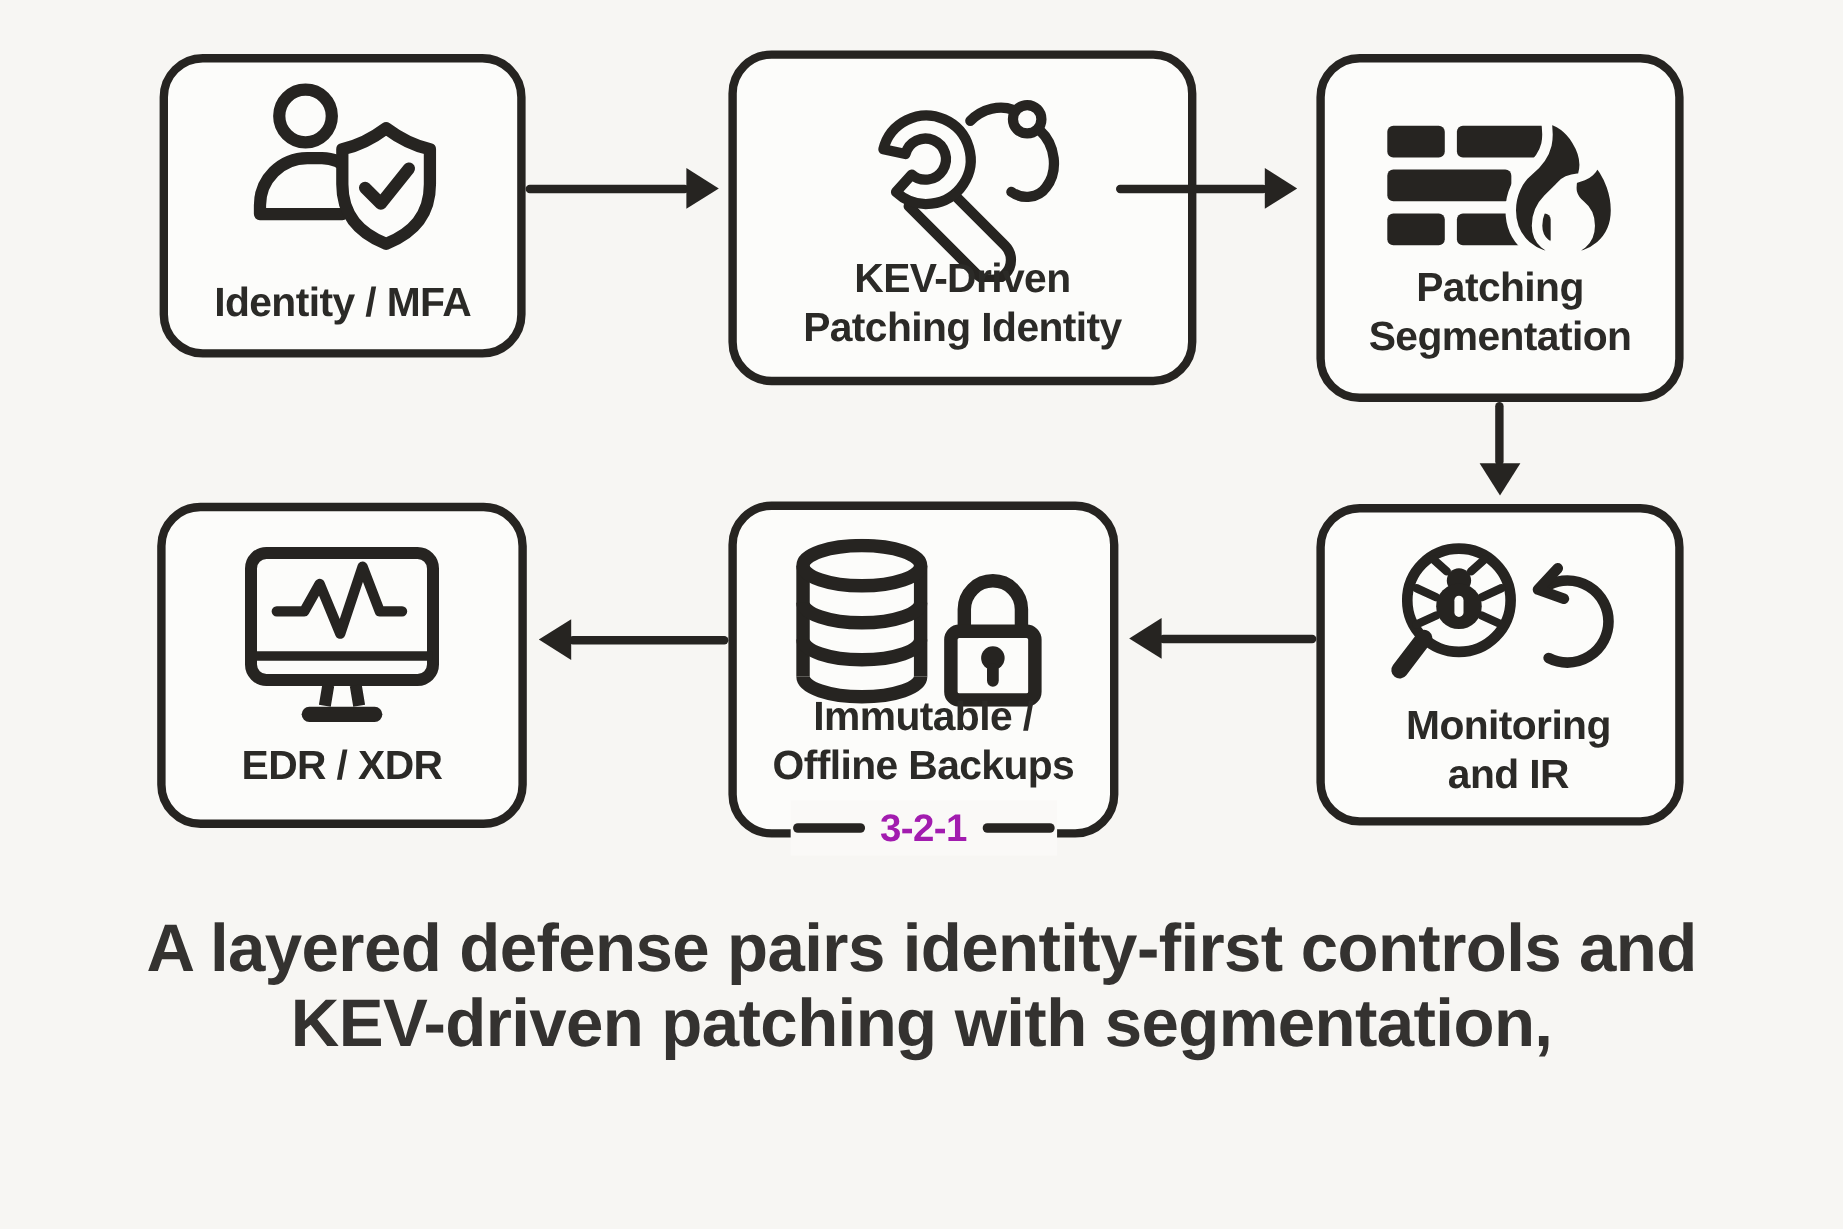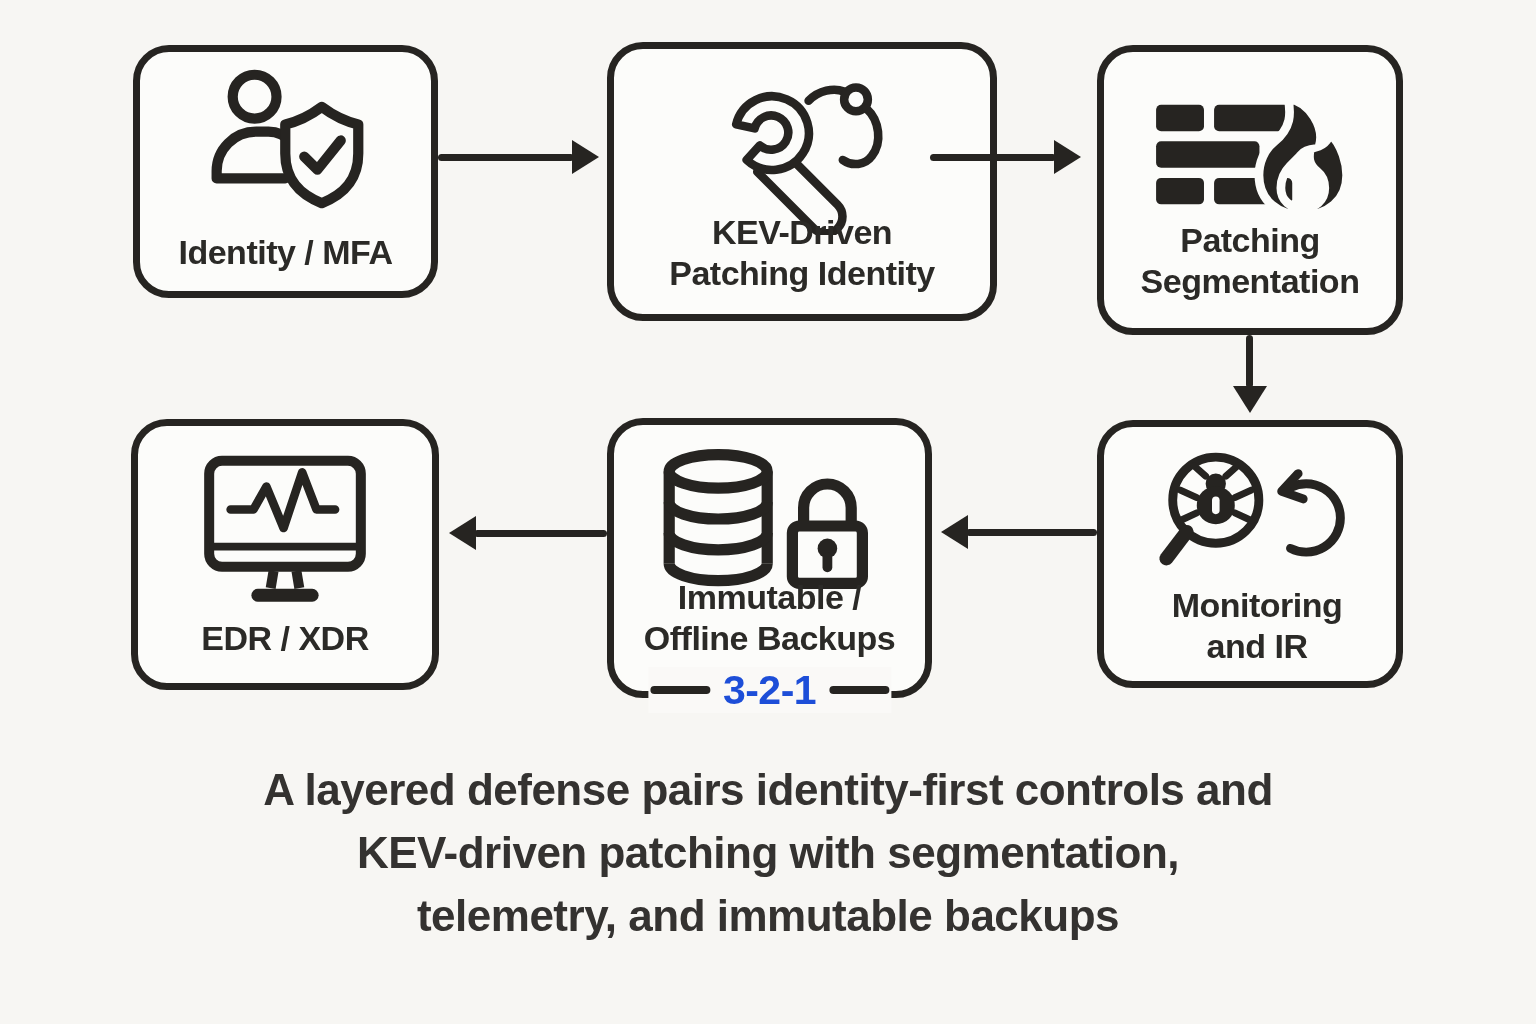--- a/index.html
+++ b/index.html
@@ -42,40 +42,40 @@
     display:flex;align-items:center;gap:13px;
     background:#faf9f7;
     padding:0 2px;
     white-space:nowrap;
   }
   .badge .dash{
     width:60px;height:8px;border-radius:5px;
     background:#262421;
   }
   .badge .badge-text{
-    font-weight:700;font-size:41px;color:#1d4ed8;letter-spacing:-0.5px;
+    font-weight:700;font-size:32px;color:#a21caf;letter-spacing:-0.5px;
   }
   
   .hline{position:absolute;height:7px;background:#262421;border-radius:4px;}
   .vline{position:absolute;width:7px;background:#262421;border-radius:4px;}
   .head-right{position:absolute;width:0;height:0;
     border-top:17px solid transparent;border-bottom:17px solid transparent;
     border-left:27px solid #262421;}
   .head-left{position:absolute;width:0;height:0;
     border-top:17px solid transparent;border-bottom:17px solid transparent;
     border-right:27px solid #262421;}
   .head-down{position:absolute;width:0;height:0;
     border-left:17px solid transparent;border-right:17px solid transparent;
     border-top:27px solid #262421;}
   .caption{
     position:absolute;
     top:758px;left:0;right:0;
     text-align:center;
     font-weight:700;
-    font-size:44px;
+    font-size:56px;
     line-height:63px;
     letter-spacing:-0.5px;
     color:#343230;
   }
   svg{display:block;}
 </style>
 </head>
 <body>
 
 <div id="canvas">
@@ -214,16 +214,15 @@
   </div>
 
   <div>
     <div class="hline" style="left:474px;top:530px;width:133px;"></div>
     <div class="head-left" style="left:449px;top:516px;"></div>
   </div>
 
   <div class="caption">
     <div>A layered defense pairs identity-first controls and</div>
     <div>KEV-driven patching with segmentation,</div>
-    <div>telemetry, and immutable backups</div>
   </div>
 
 </div>
 
 </body></html>

